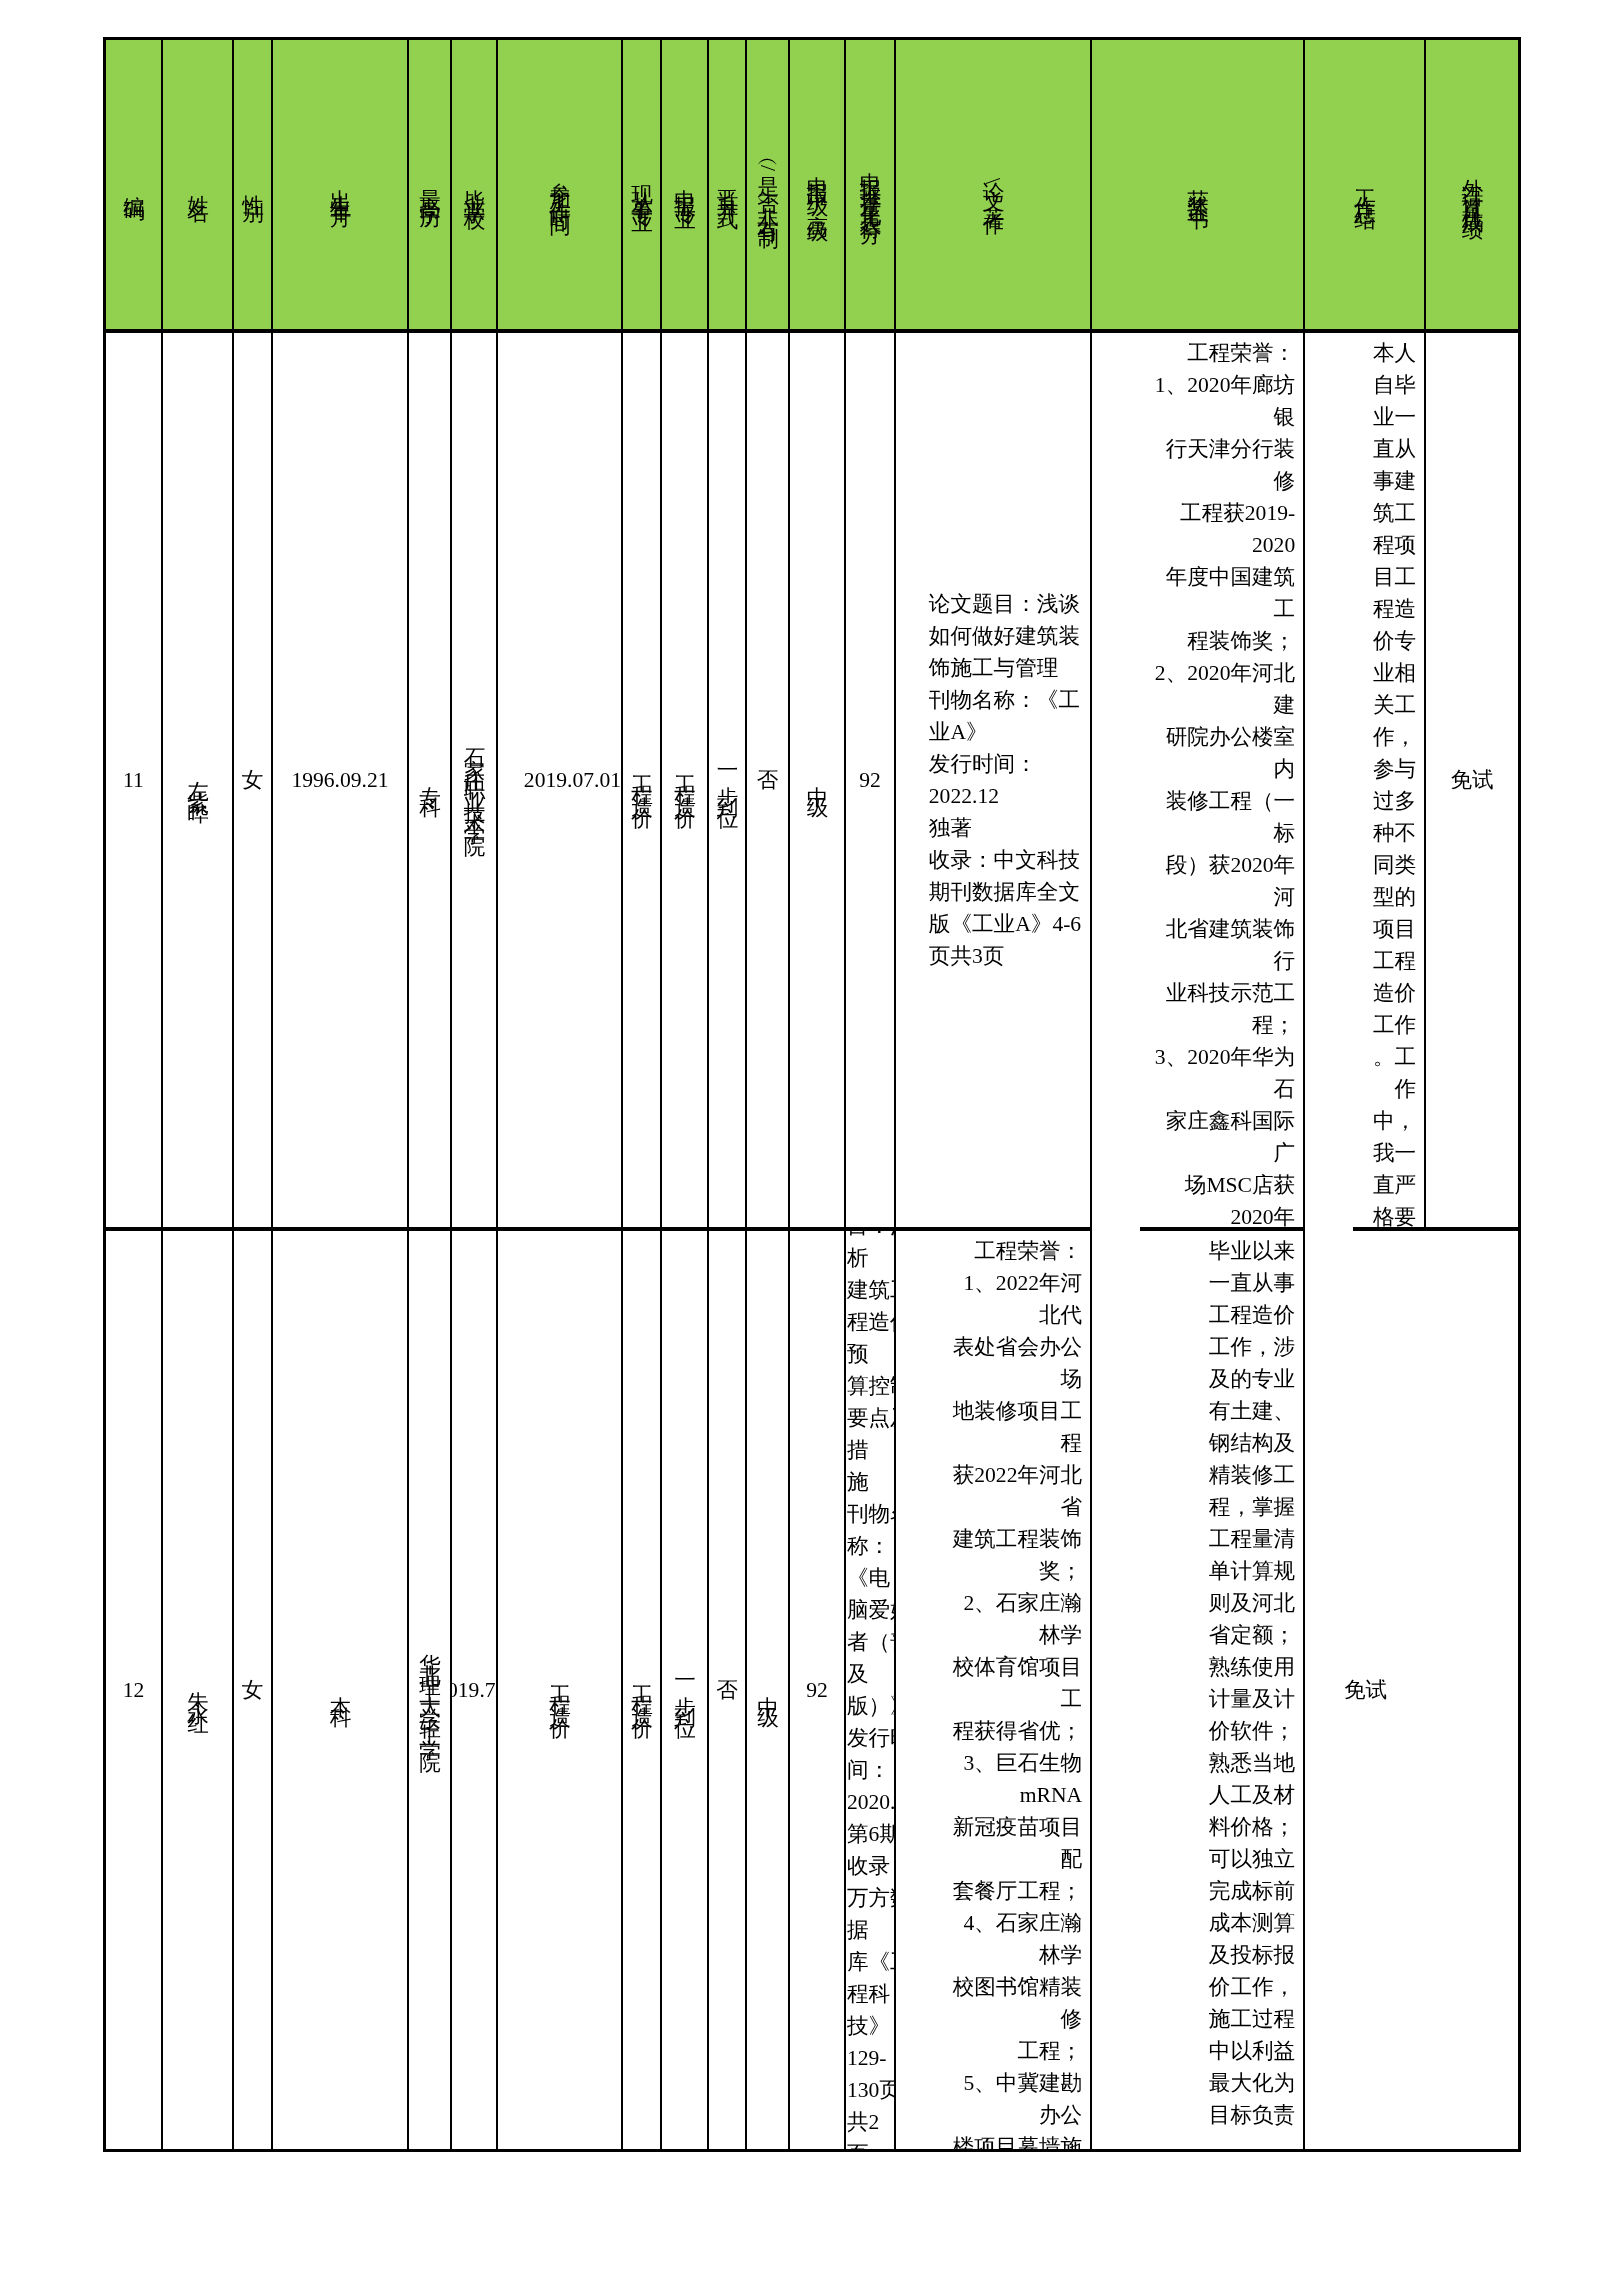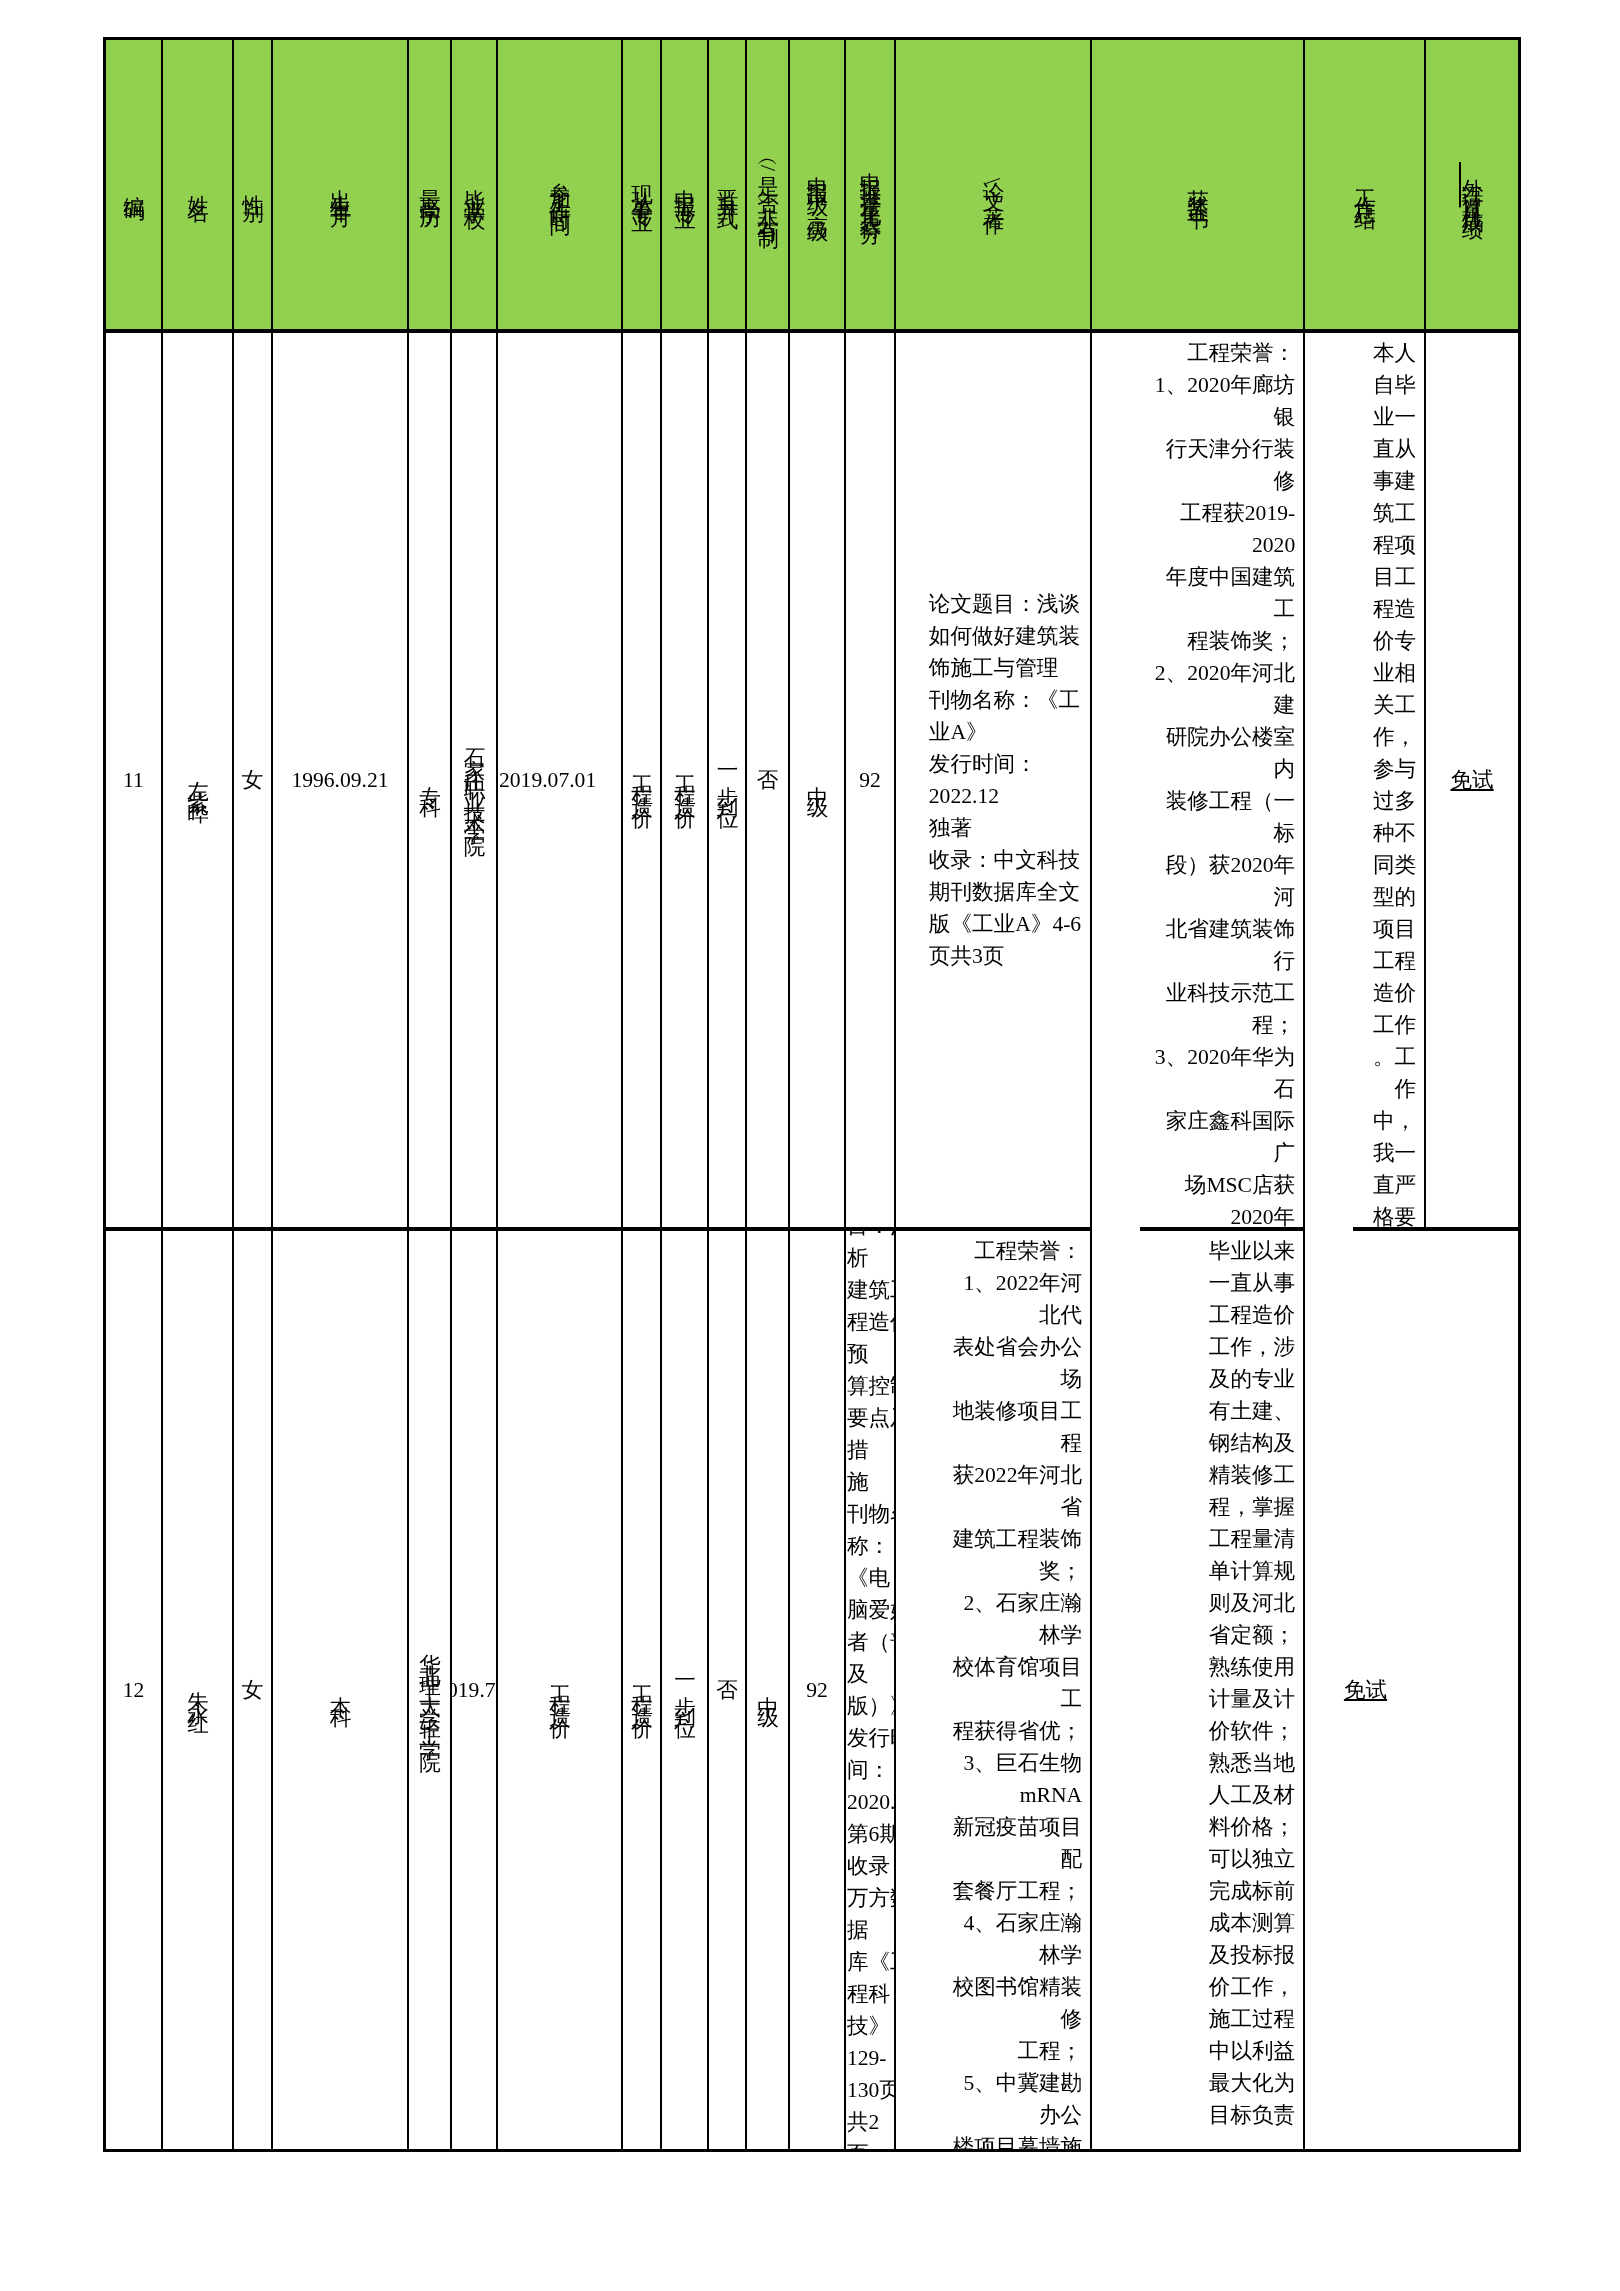--- a/index.html
+++ b/index.html
@@ -2,30 +2,30 @@
 <html><head>
 <meta charset="utf-8">
 <style>
   html,body{margin:0;padding:0;background:#ffffff;}
   body{width:1620px;height:2292px;position:relative;font-family:"Liberation Serif",serif;color:#000;}
   .tbl{position:absolute;left:103px;top:37px;border:3.9px solid #000;display:grid;
        grid-template-columns:57px 71px 39px 136px 43px 46px 125px 39px 47px 38px 43px 56px 50px 196px 213px 121px 92px;
        grid-template-rows:293px 898px 918px;background:#fff;}
   .c{border-right:2.9px solid #000;border-bottom:2.9px solid #000;box-sizing:border-box;overflow:hidden;
      display:flex;align-items:center;justify-content:center;font-size:21.6px;line-height:32px;}
-  .lc{border-right:none;text-decoration:underline;}
+  .lc{border-right:none;}
   .hd{background:#92D050;border-bottom-width:4.9px;}
   .r1{border-bottom-width:4.9px;}
   .r2{border-bottom:none;}
   .v{writing-mode:vertical-rl;text-orientation:mixed;letter-spacing:0.3em;}
   .vv{writing-mode:vertical-rl;text-orientation:mixed;letter-spacing:0.5em;}
   .lt{display:block;padding:3.9px 7.8px;white-space:pre-line;text-align:right;margin-left:48px;}
   .ctr{display:flex;flex-direction:column;justify-content:center;padding:3.9px 7.8px;}
   .ctr span{white-space:pre-line;text-align:left;margin-left:24px;}
-  .clipdate{justify-content:flex-start;padding-left:1px;white-space:nowrap;}
+  .clipdate{justify-content:flex-end;padding-left:1px;white-space:nowrap;}
 </style>
 </head>
 <body>
 
 <div class="tbl">
 
   <div class="c hd">
       <span class="v">编码</span>
     </div>
   <div class="c hd">

